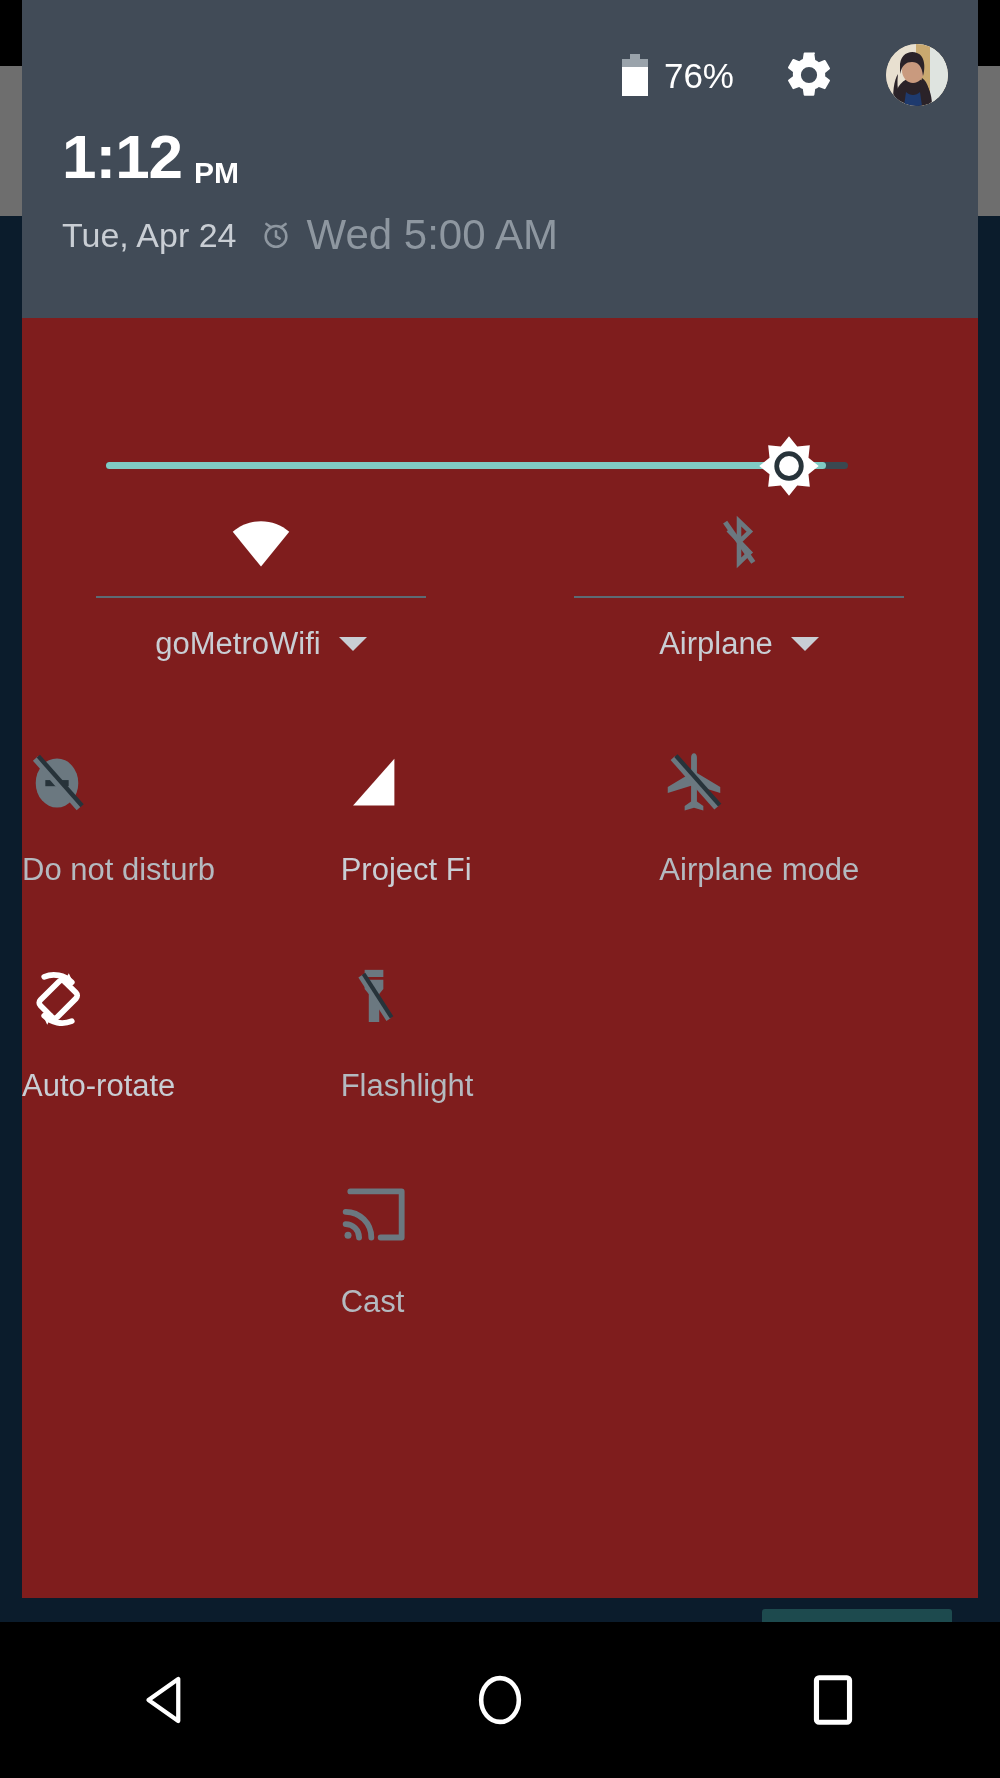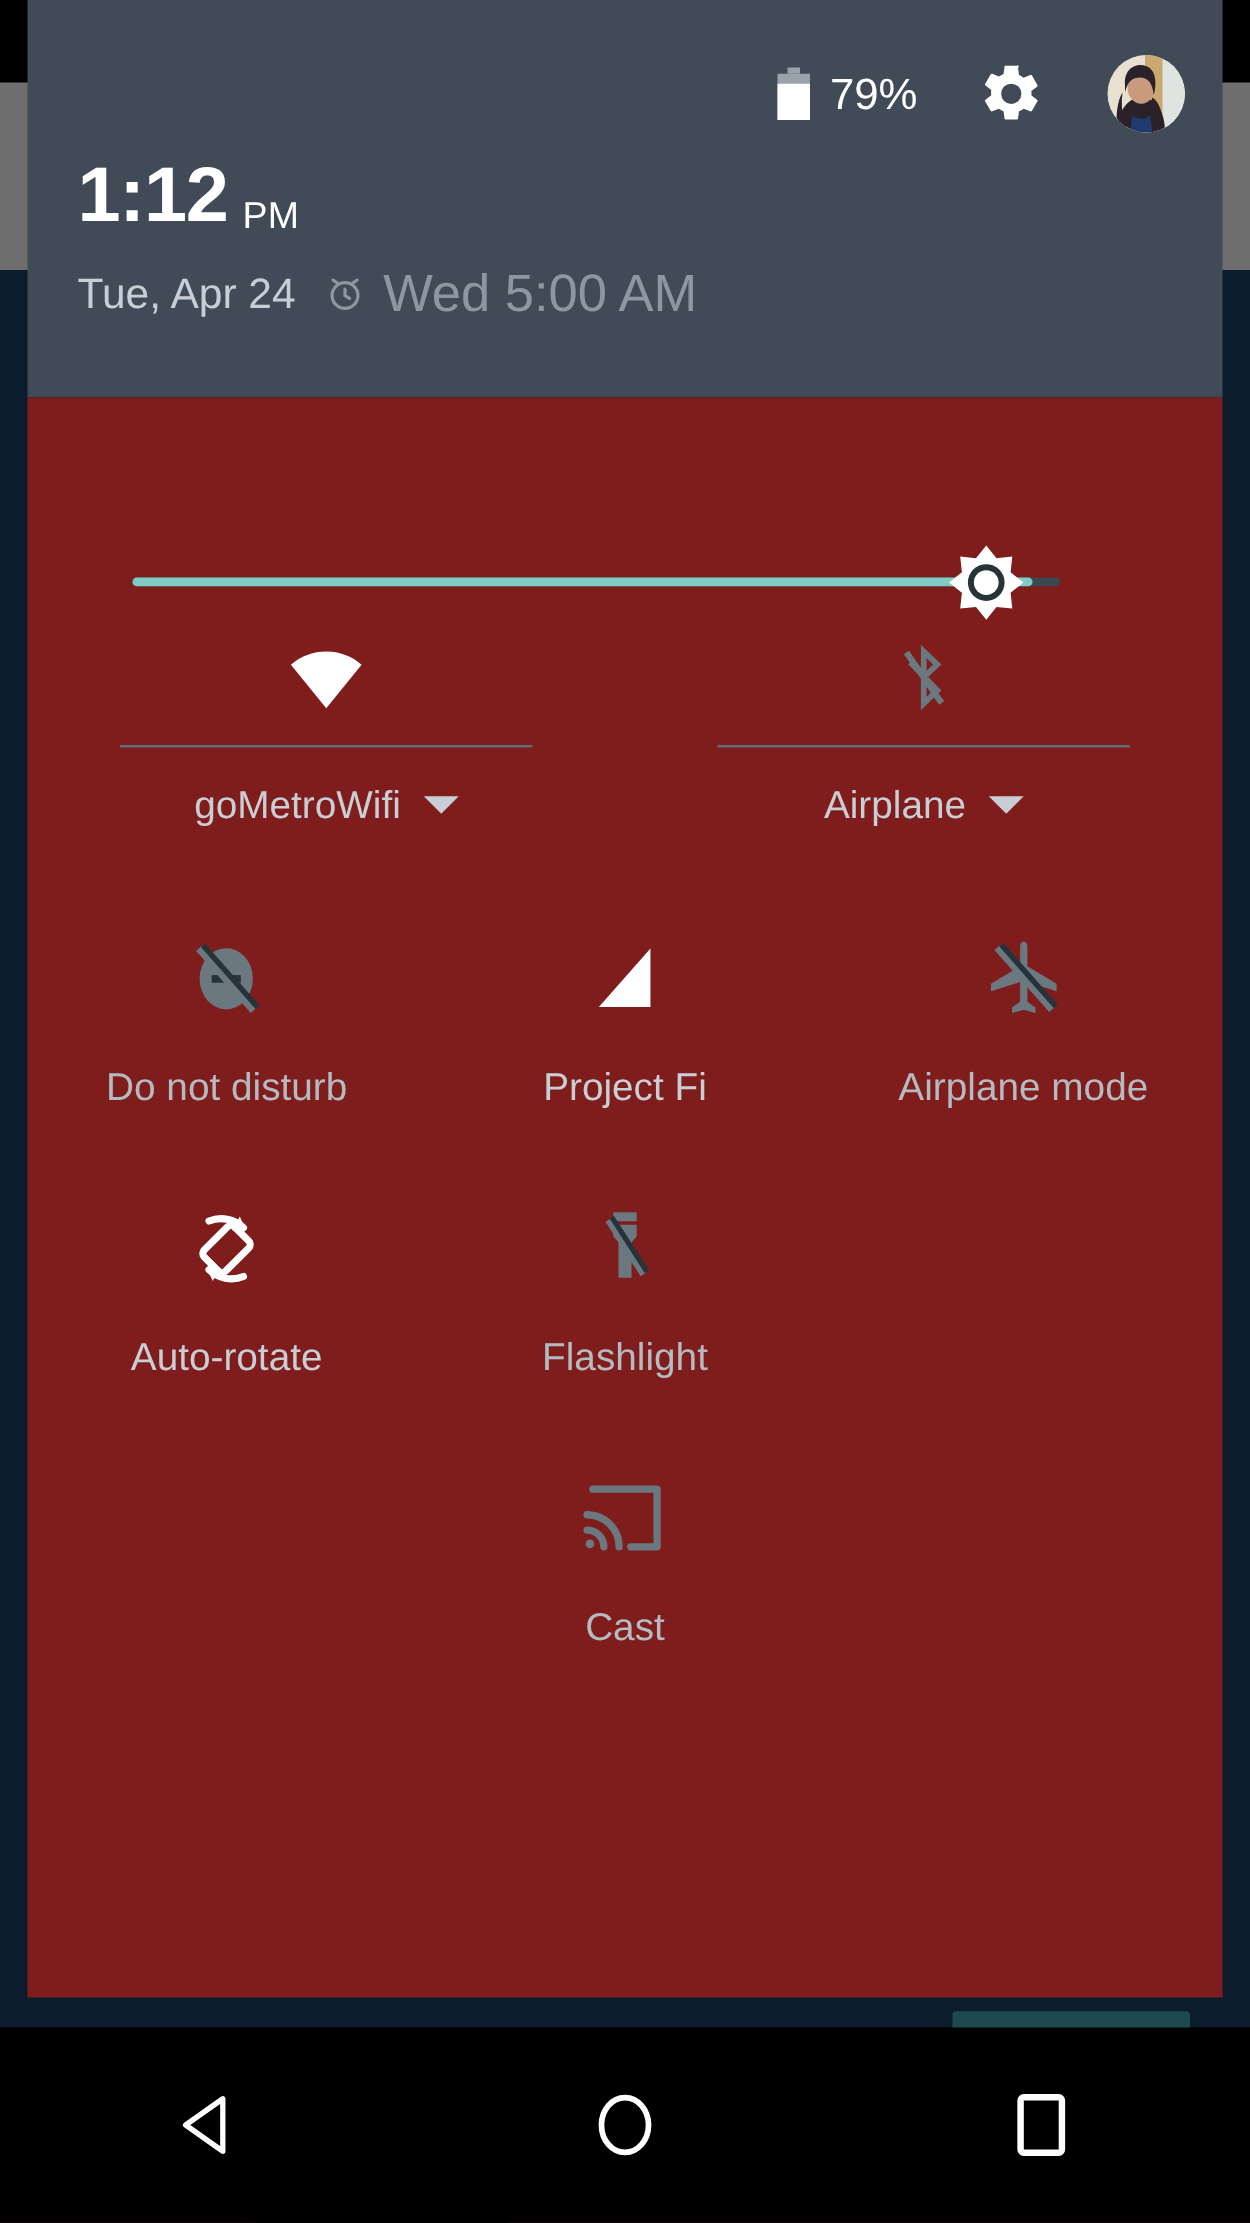--- a/index.html
+++ b/index.html
@@ -145,21 +145,21 @@
     color: #ffffff;
   }
   .clock-time {
     font-size: 62px;
     font-weight: bold;
     line-height: 1;
     letter-spacing: -1px;
   }
   .clock-ampm {
     font-size: 30px;
-    font-weight: normal;
+    font-weight: bold;
     margin-left: 12px;
     line-height: 1;
   }
 
   .date-line {
     display: flex;
     align-items: center;
     margin-top: 26px;
   }
   .date-text {
@@ -286,21 +286,21 @@
   }
   .tile-row {
     display: flex;
     width: 956px;
     height: 216px;
   }
   .tile {
     width: 33.3333%;
     display: flex;
     flex-direction: column;
-    align-items: center;
+    align-items: flex-start;
     justify-content: flex-start;
     padding-top: 26px;
   }
   .tile-icon {
     height: 78px;
     display: flex;
     align-items: center;
     justify-content: center;
   }
   .tile-icon svg { display: block; }
@@ -352,21 +352,21 @@
 
       <div class="status-row">
 
         <div class="battery-icon">
           <div class="battery-cap"></div>
           <div class="battery-body">
             <div class="battery-fill" style="height: 79%;"></div>
           </div>
         </div>
 
-        <div class="battery-percent">79%</div>
+        <div class="battery-percent">76%</div>
 
         <div class="gear-icon">
           <svg width="54" height="54" viewBox="0 0 24 24" fill="#ffffff">
             <path d="M19.14 12.94a7.07 7.07 0 0 0 .06-.94 7.07 7.07 0 0 0-.06-.94l2.03-1.58a.48.48 0 0 0 .12-.61l-1.92-3.32a.48.48 0 0 0-.59-.22l-2.39.96a7.05 7.05 0 0 0-1.62-.94l-.36-2.54A.47.47 0 0 0 13.93 2h-3.84a.47.47 0 0 0-.47.4l-.36 2.54c-.59.24-1.13.56-1.62.94l-2.39-.96a.48.48 0 0 0-.59.22L2.74 8.46a.48.48 0 0 0 .12.61l2.03 1.58c-.04.31-.06.63-.06.94s.02.63.06.94l-2.03 1.58a.48.48 0 0 0-.12.61l1.92 3.32c.12.22.38.3.59.22l2.39-.96c.49.38 1.03.7 1.62.94l.36 2.54c.04.23.24.4.47.4h3.84c.23 0 .43-.17.47-.4l.36-2.54c.59-.24 1.13-.56 1.62-.94l2.39.96c.21.08.47 0 .59-.22l1.92-3.32a.48.48 0 0 0-.12-.61l-2.03-1.58zM12 15.6A3.6 3.6 0 1 1 12 8.4a3.6 3.6 0 0 1 0 7.2z"></path>
           </svg>
         </div>
 
         <div class="avatar">
           <svg width="62" height="62" viewBox="0 0 62 62">
             <defs>

